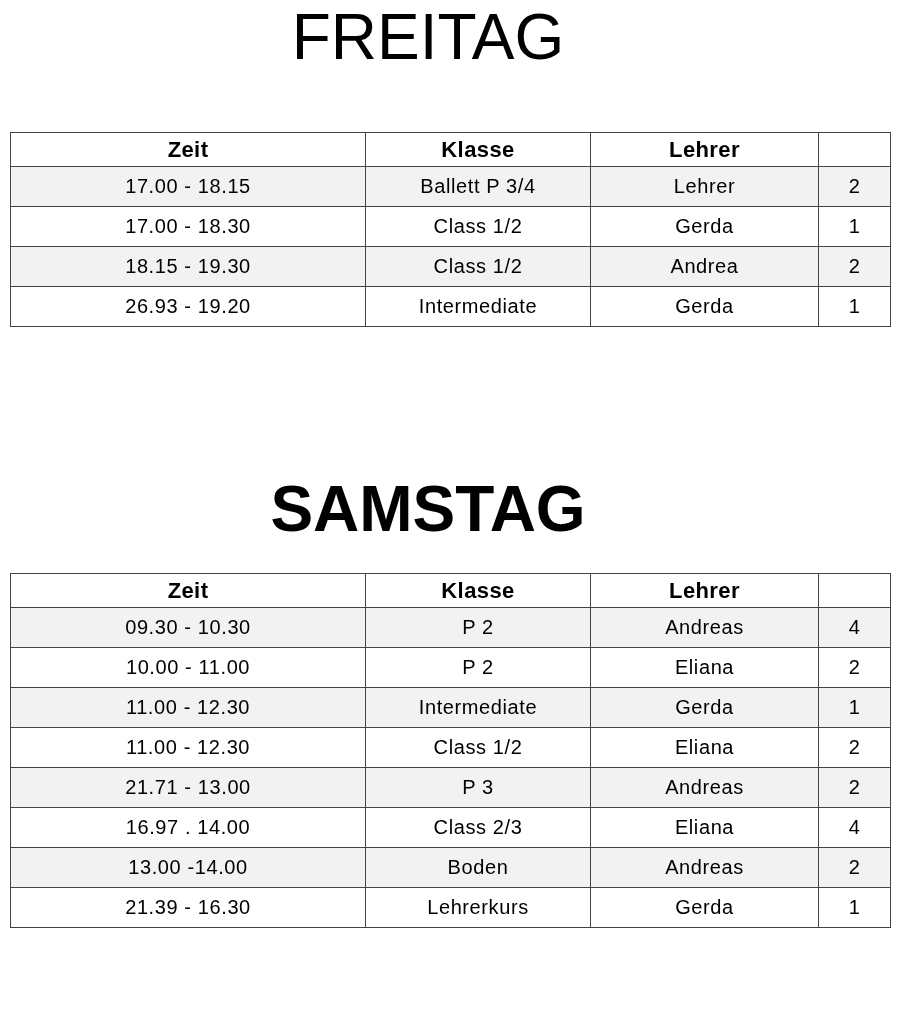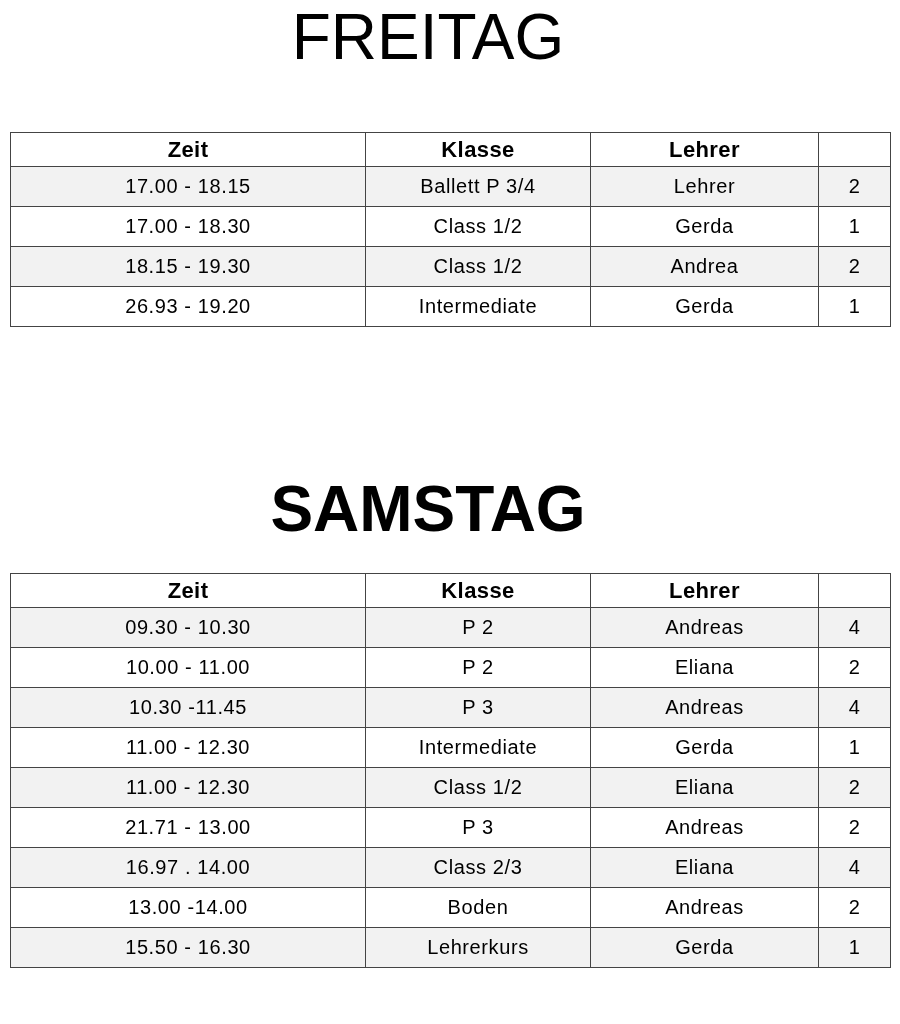--- a/index.html
+++ b/index.html
@@ -144,26 +144,20 @@
       <td>Andreas</td>
       <td>4</td>
     </tr>
     <tr>
       <td>10.00 - 11.00</td>
       <td>P 2</td>
       <td>Eliana</td>
       <td>2</td>
     </tr>
     <tr>
-      <td>10.30 -11.45</td>
-      <td>P 3</td>
-      <td>Andreas</td>
-      <td>4</td>
-    </tr>
-    <tr>
       <td>11.00 - 12.30</td>
       <td>Intermediate</td>
       <td>Gerda</td>
       <td>1</td>
     </tr>
     <tr>
       <td>11.00 - 12.30</td>
       <td>Class 1/2</td>
       <td>Eliana</td>
       <td>2</td>
@@ -180,19 +174,19 @@
       <td>Eliana</td>
       <td>4</td>
     </tr>
     <tr>
       <td>13.00 -14.00</td>
       <td>Boden</td>
       <td>Andreas</td>
       <td>2</td>
     </tr>
     <tr>
-      <td>15.50 - 16.30</td>
+      <td>21.39 - 16.30</td>
       <td>Lehrerkurs</td>
       <td>Gerda</td>
       <td>1</td>
     </tr>
   </tbody>
 </table>
 
 </body></html>

